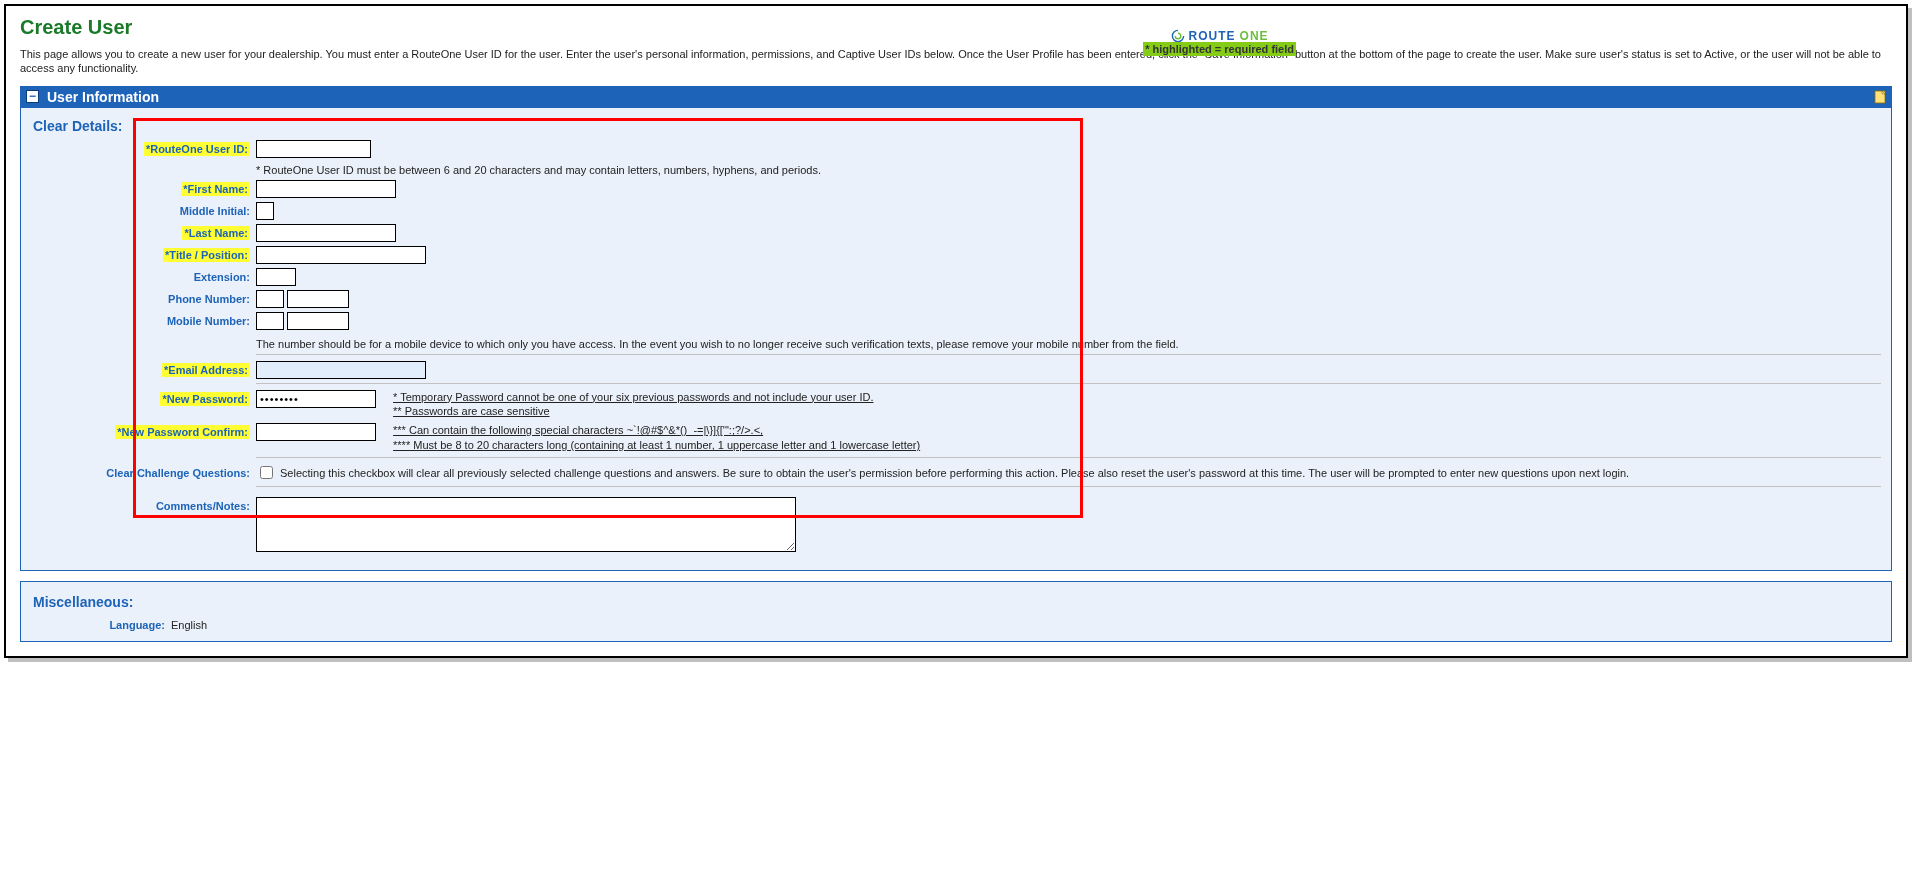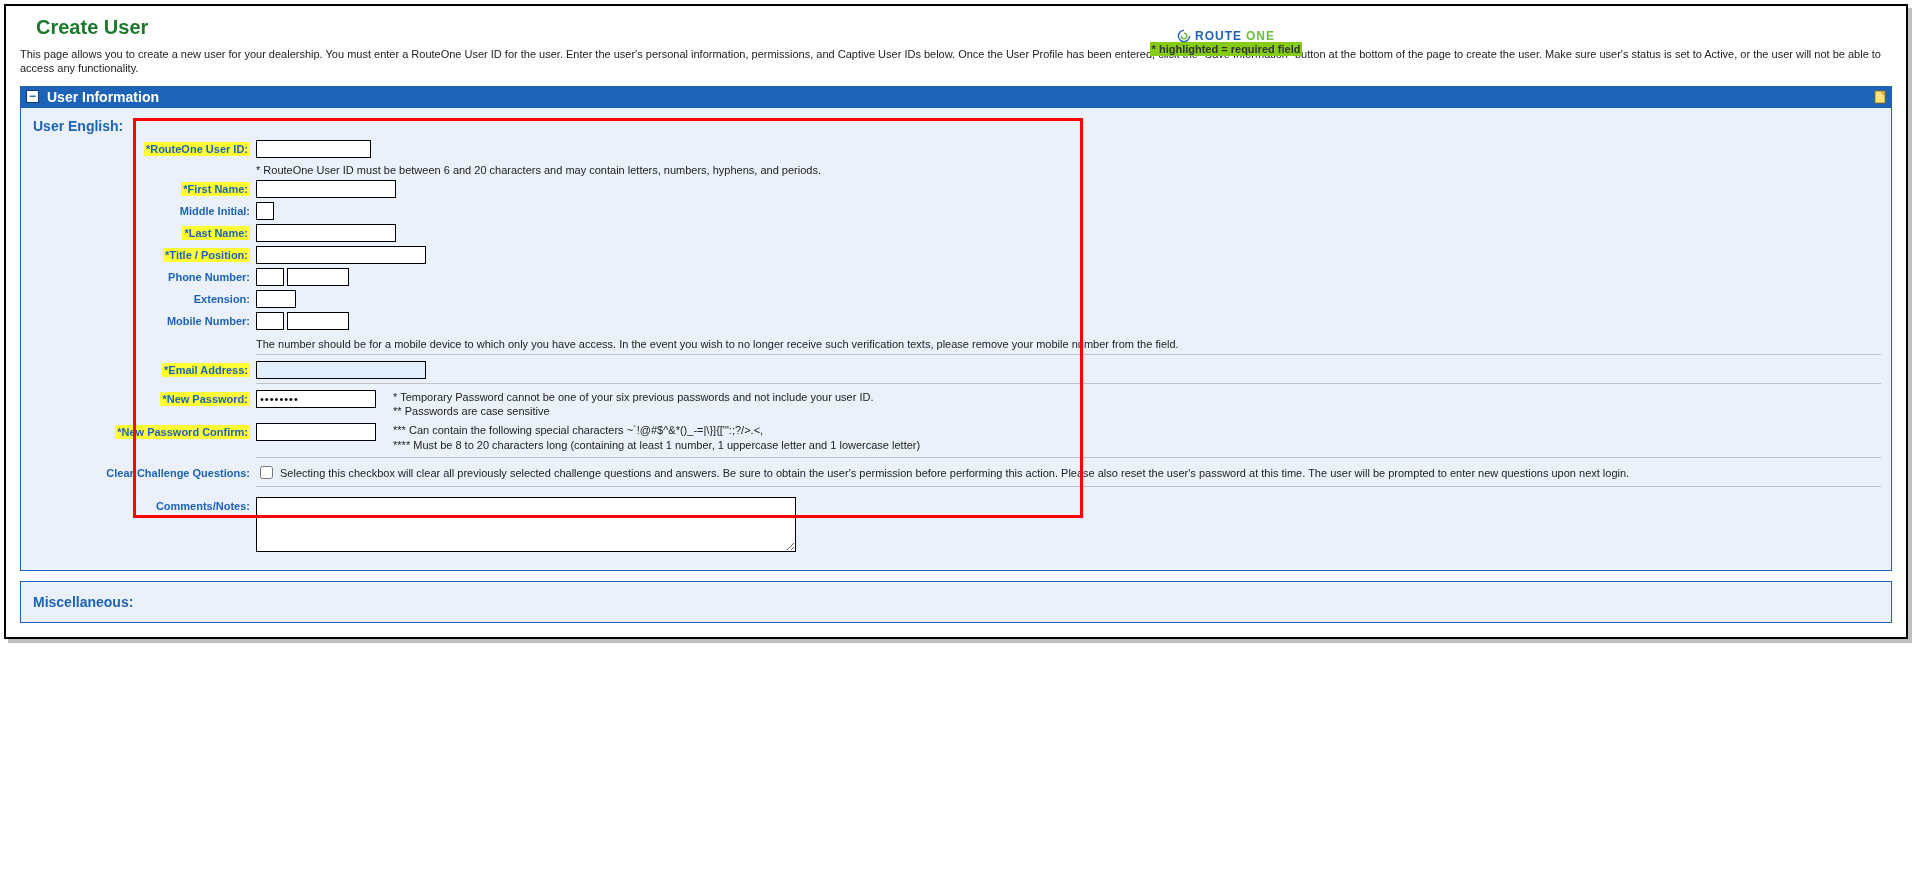--- a/index.html
+++ b/index.html
@@ -14,21 +14,20 @@
   .page {
     border: 2px solid #000;
     margin: 4px;
     padding: 10px 14px 14px 14px;
     box-shadow: 4px 4px 0 rgba(0,0,0,0.25);
   }
   .header-row {
     display: flex;
     align-items: center;
     position: relative;
-    margin-left: 16px;
   }
   .page-title {
     color: #1a7a2a;
     font-size: 20px;
     font-weight: bold;
     margin: 0 0 4px 0;
   }
   .logo-block {
     position: absolute;
     left: 60%;
@@ -154,20 +153,21 @@
   .hint {
     font-size: 11px;
     color: #222;
     padding-top: 2px;
   }
   .hint-inline {
     display: inline-block;
     vertical-align: top;
     margin-left: 14px;
     line-height: 1.35;
+    text-decoration: underline;
   }
   .divider {
     border-top: 1px solid #c2c2c2;
     margin: 4px 0 6px 0;
   }
   .checkbox-row {
     display: flex;
     align-items: center;
     gap: 4px;
   }
@@ -214,21 +214,21 @@
       <svg viewBox="0 0 12 14">
           <rect x="1" y="1" width="10" height="12" fill="#ffe27a" stroke="#8a6d00" stroke-width="0.8"></rect>
           <path d="M8 1 L11 4 L8 4 Z" fill="#fff4c2" stroke="#8a6d00" stroke-width="0.6"></path>
         </svg>
     </span>
   </div>
 
   <div class="section-body">
     <div class="red-box"></div>
 
-    <div class="subsection-title">User English:</div>
+    <div class="subsection-title">Clear Details:</div>
 
     <div class="form-grid">
 
       <div class="row">
         <div class="label-cell req"><span class="hl">*RouteOne User ID:</span></div>
         <div class="value-cell">
           <input type="text" style="width: 115px;" value="">
         </div>
       </div>
       <div class="row">
@@ -250,30 +250,30 @@
         <div class="label-cell req"><span class="hl">*Last Name:</span></div>
         <div class="value-cell"><input type="text" style="width: 140px;" value=""></div>
       </div>
 
       <div class="row">
         <div class="label-cell req"><span class="hl">*Title / Position:</span></div>
         <div class="value-cell"><input type="text" style="width: 170px;" value=""></div>
       </div>
 
       <div class="row">
+        <div class="label-cell">Extension:</div>
+        <div class="value-cell"><input type="text" style="width: 40px;" value=""></div>
+      </div>
+
+      <div class="row">
         <div class="label-cell">Phone Number:</div>
         <div class="value-cell">
           <input type="text" style="width: 28px;" value="">
           <input type="text" style="width: 62px;" value="">
         </div>
-      </div>
-
-      <div class="row">
-        <div class="label-cell">Extension:</div>
-        <div class="value-cell"><input type="text" style="width: 40px;" value=""></div>
       </div>
 
       <div class="row">
         <div class="label-cell">Mobile Number:</div>
         <div class="value-cell">
           <input type="text" style="width: 28px;" value="">
           <input type="text" style="width: 62px;" value="">
         </div>
       </div>
       <div class="row" style="margin-top:6px;margin-bottom:2px;">
@@ -330,15 +330,19 @@
         <div class="value-cell">
           <textarea style="width: 540px; height: 55px;"></textarea>
         </div>
       </div>
 
     </div>
   </div>
 
   <div class="misc-section">
     <div class="subsection-title">Miscellaneous:</div>
+    <div class="row">
+      <div class="label-cell" style="width:140px">Language:</div>
+      <div class="value-cell plain-val" style="padding-top:3px">English</div>
+    </div>
   </div>
 
 </div>
 
 </body></html>

